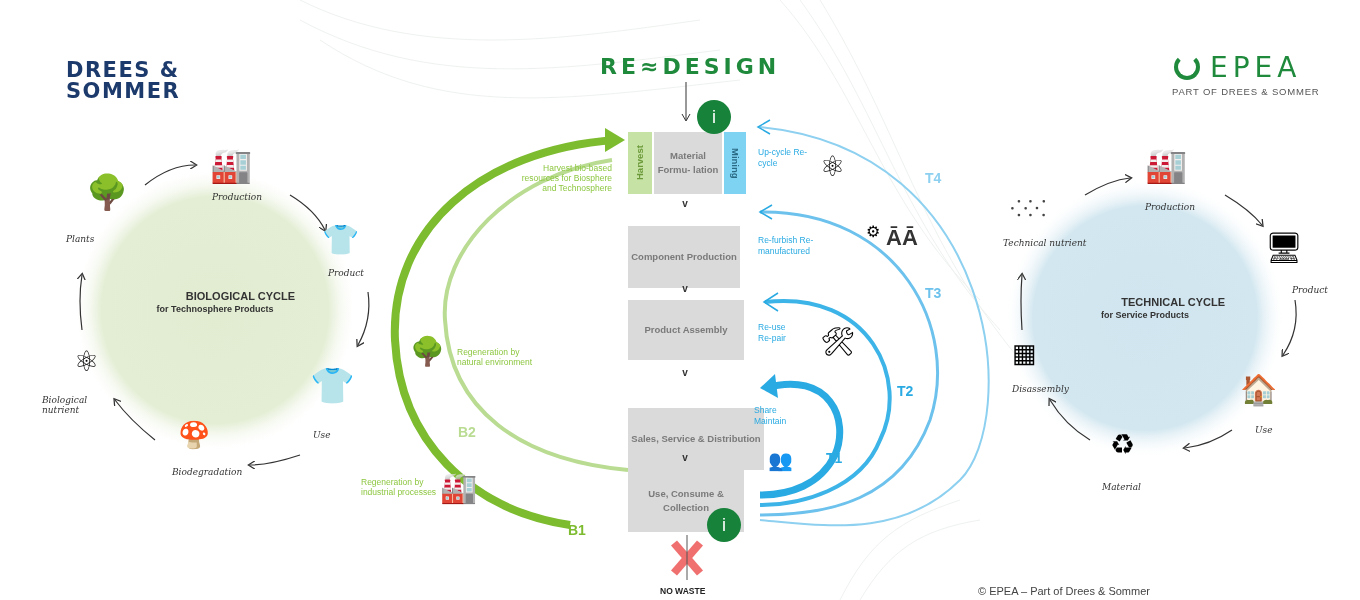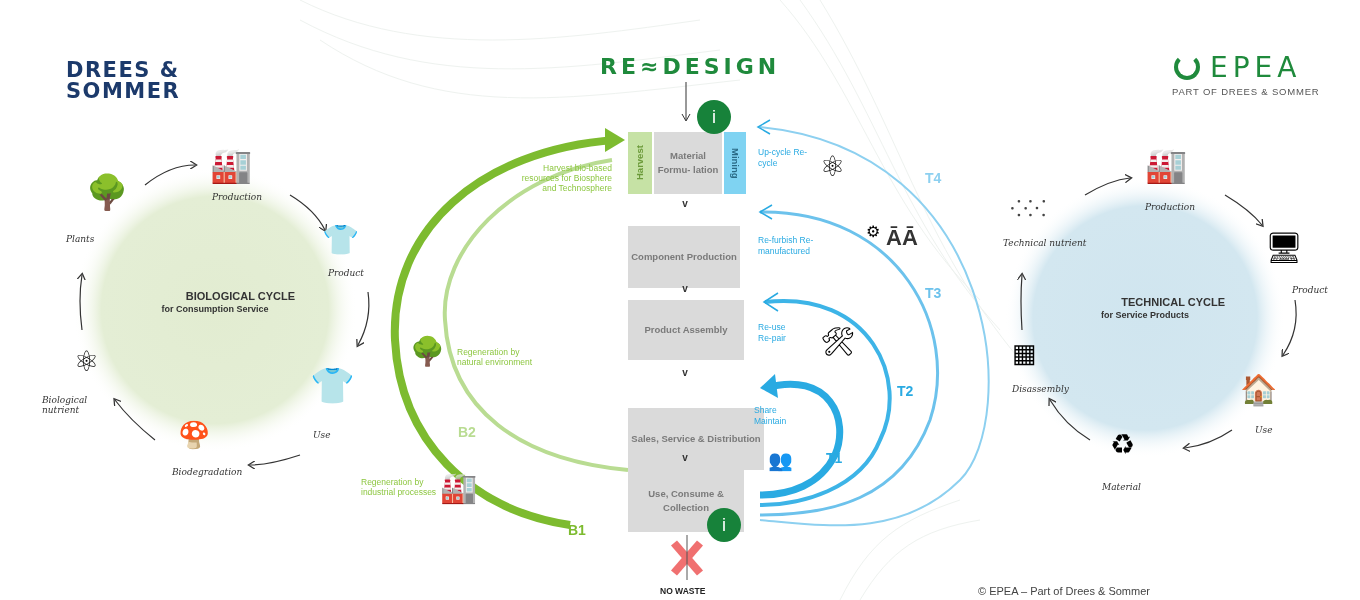--- a/index.html
+++ b/index.html
@@ -105,21 +105,21 @@
 </div>
 <div class="abs redesign">RE≈DESIGN</div>
 <div class="abs epea">
   <span class="abs" style="left:2px;top:2px;width:26px;height:26px;border:4px solid #1f8a3c;border-radius:50%;border-top-color:transparent;box-sizing:border-box;"></span>
   <div class="epea-word">EPEA</div>
   <div class="epea-sub">PART OF DREES &amp; SOMMER</div>
 </div>
 
 <div class="abs" style="left:135px;top:290px;width:160px;">
   <div class="cycle-title">BIOLOGICAL CYCLE</div>
-  <div class="cycle-sub">for Consumption Service</div>
+  <div class="cycle-sub">for Technosphere Products</div>
 </div>
 <div class="abs hand" style="left:212px;top:192px;">Production</div>
 <div class="abs hand" style="left:328px;top:268px;">Product</div>
 <div class="abs hand" style="left:313px;top:430px;">Use</div>
 <div class="abs hand" style="left:172px;top:467px;">Biodegradation</div>
 <div class="abs hand" style="left:42px;top:395px;width:50px;">Biological nutrient</div>
 <div class="abs hand" style="left:66px;top:234px;">Plants</div>
 
 <div class="abs" style="left:210px;top:145px;font-size:34px;">🏭</div>
 <div class="abs" style="left:86px;top:172px;font-size:34px;">🌳</div>

